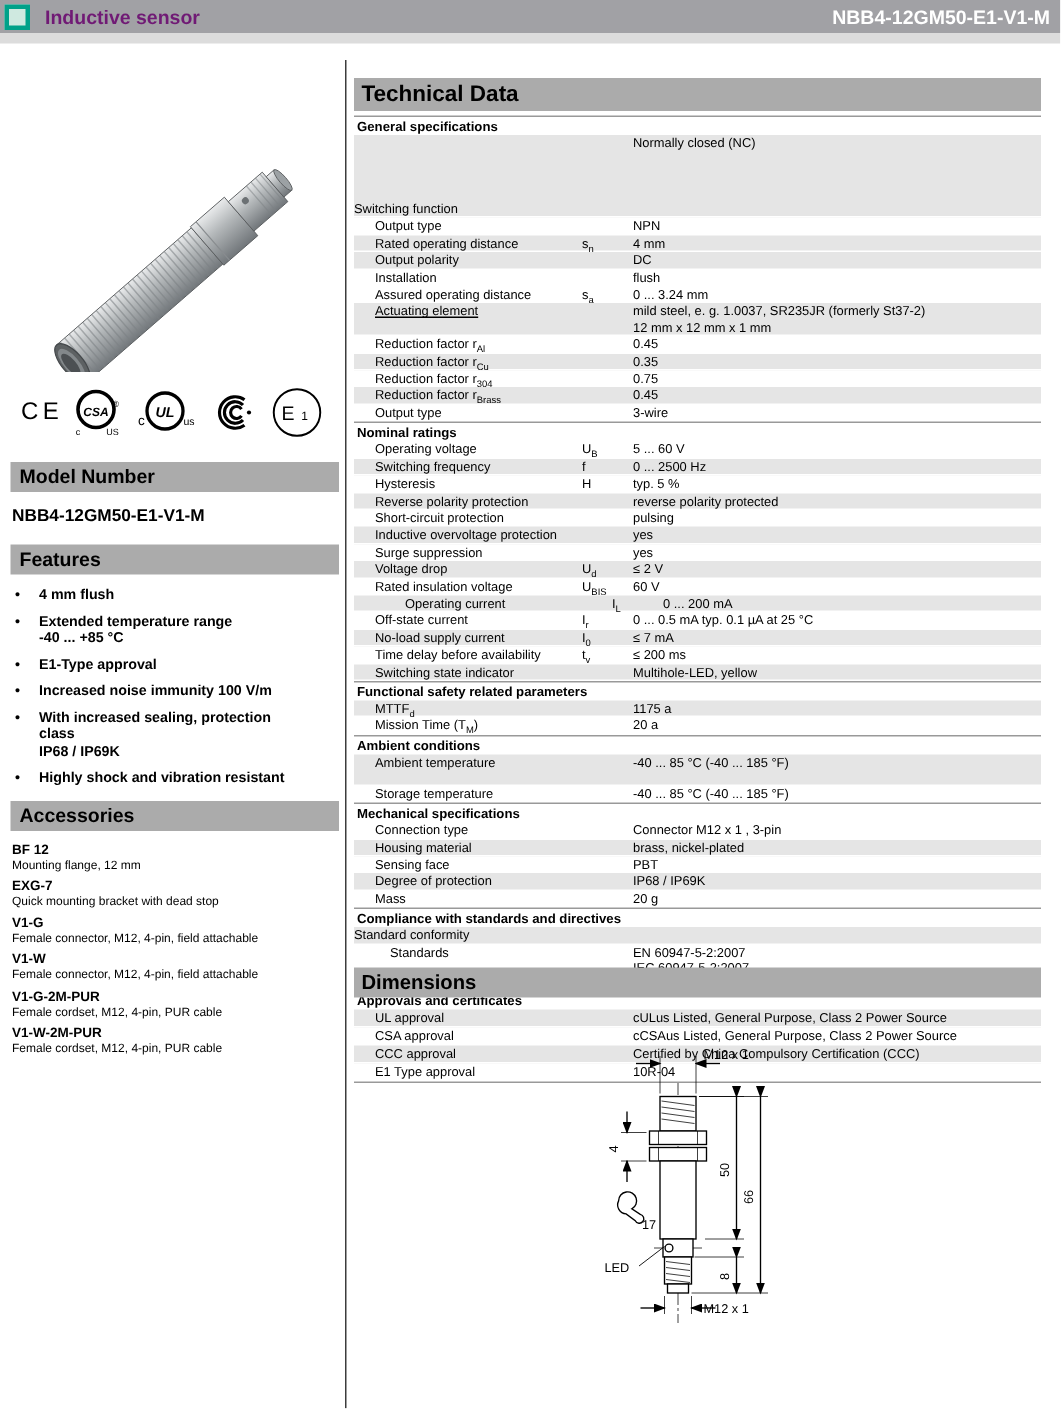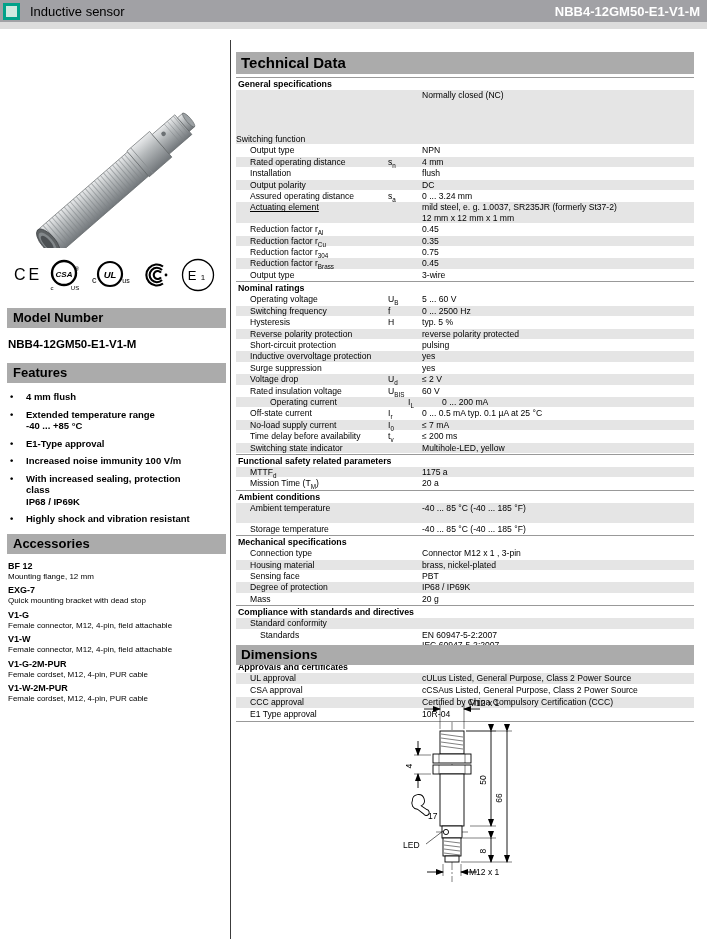--- a/index.html
+++ b/index.html
@@ -5,21 +5,21 @@
   * { margin:0; padding:0; box-sizing:border-box; }
   html,body { background:#fff; }
   body { font-family:"Liberation Sans", sans-serif; color:#000; }
   .page { position:relative; width:707px; height:939px; background:#fff; overflow:hidden; }
 
   
   .topbar { position:absolute; top:0; left:0; width:707px; height:22px;
             background:#a1a1a5; display:flex; align-items:center; }
   .brand-sq { width:17px; height:17px; margin-left:3px; background:#cfe9e0;
               border:3px solid #00a189; }
-  .topbar-title { color:#000000; font-weight:normal; font-size:13px; margin-left:10px; }
+  .topbar-title { color:#701a75; font-weight:bold; font-size:13px; margin-left:10px; }
   .topbar-model { color:#fff; font-weight:bold; font-size:13px; margin-left:auto; margin-right:7px; }
   .substrip { position:absolute; top:22px; left:0; width:707px; height:7px; background:#dcdcdc; }
 
   .divider { position:absolute; left:230px; top:40px; bottom:0; width:1px; background:#3c3c3c; }
 
   
   .leftcol { position:absolute; left:0; top:40px; width:230px; }
   .photo-wrap { width:214px; height:200px; margin:8px 0 0 8px; }
   .logos { display:flex; align-items:center; justify-content:space-between;
            margin:8px 14px 0 14px; height:38px; }
@@ -254,32 +254,32 @@
             <div>NPN</div>
           </div>
         </div>
         <div class="trow shade">
           <div class="c-label" style="padding-left: 14px;">Rated operating distance</div>
           <div class="c-sym">s<sub>n</sub></div>
           <div class="c-val">
             <div>4 mm</div>
           </div>
         </div>
+        <div class="trow shade">
+          <div class="c-label" style="padding-left: 14px;">Output polarity</div>
+          <div class="c-sym"></div>
+          <div class="c-val">
+            <div>DC</div>
+          </div>
+        </div>
         <div class="trow">
           <div class="c-label" style="padding-left: 14px;">Installation</div>
           <div class="c-sym"></div>
           <div class="c-val">
             <div>flush</div>
-          </div>
-        </div>
-        <div class="trow shade">
-          <div class="c-label" style="padding-left: 14px;">Output polarity</div>
-          <div class="c-sym"></div>
-          <div class="c-val">
-            <div>DC</div>
           </div>
         </div>
         <div class="trow">
           <div class="c-label" style="padding-left: 14px;">Assured operating distance</div>
           <div class="c-sym">s<sub>a</sub></div>
           <div class="c-val">
             <div>0 ... 3.24 mm</div>
           </div>
         </div>
         <div class="trow shade">
@@ -485,21 +485,21 @@
         </div>
         <div class="trow">
           <div class="c-label" style="padding-left: 14px;">Mass</div>
           <div class="c-sym"></div>
           <div class="c-val">
             <div>20 g</div>
           </div>
         </div>
         <div class="sec-h">Compliance with standards and directives</div>
         <div class="trow shade">
-          <div class="c-label" style="padding-left: 14px;">Standard conformity</div>
+          <div class="c-label" style="">Standard conformity</div>
           <div class="c-sym"></div>
           <div class="c-val"></div>
         </div>
         <div class="trow">
           <div class="c-label" style="padding-left: 24px;">Standards</div>
           <div class="c-sym"></div>
           <div class="c-val">
             <div>EN 60947-5-2:2007</div>
             <div>IEC 60947-5-2:2007</div>
           </div>

